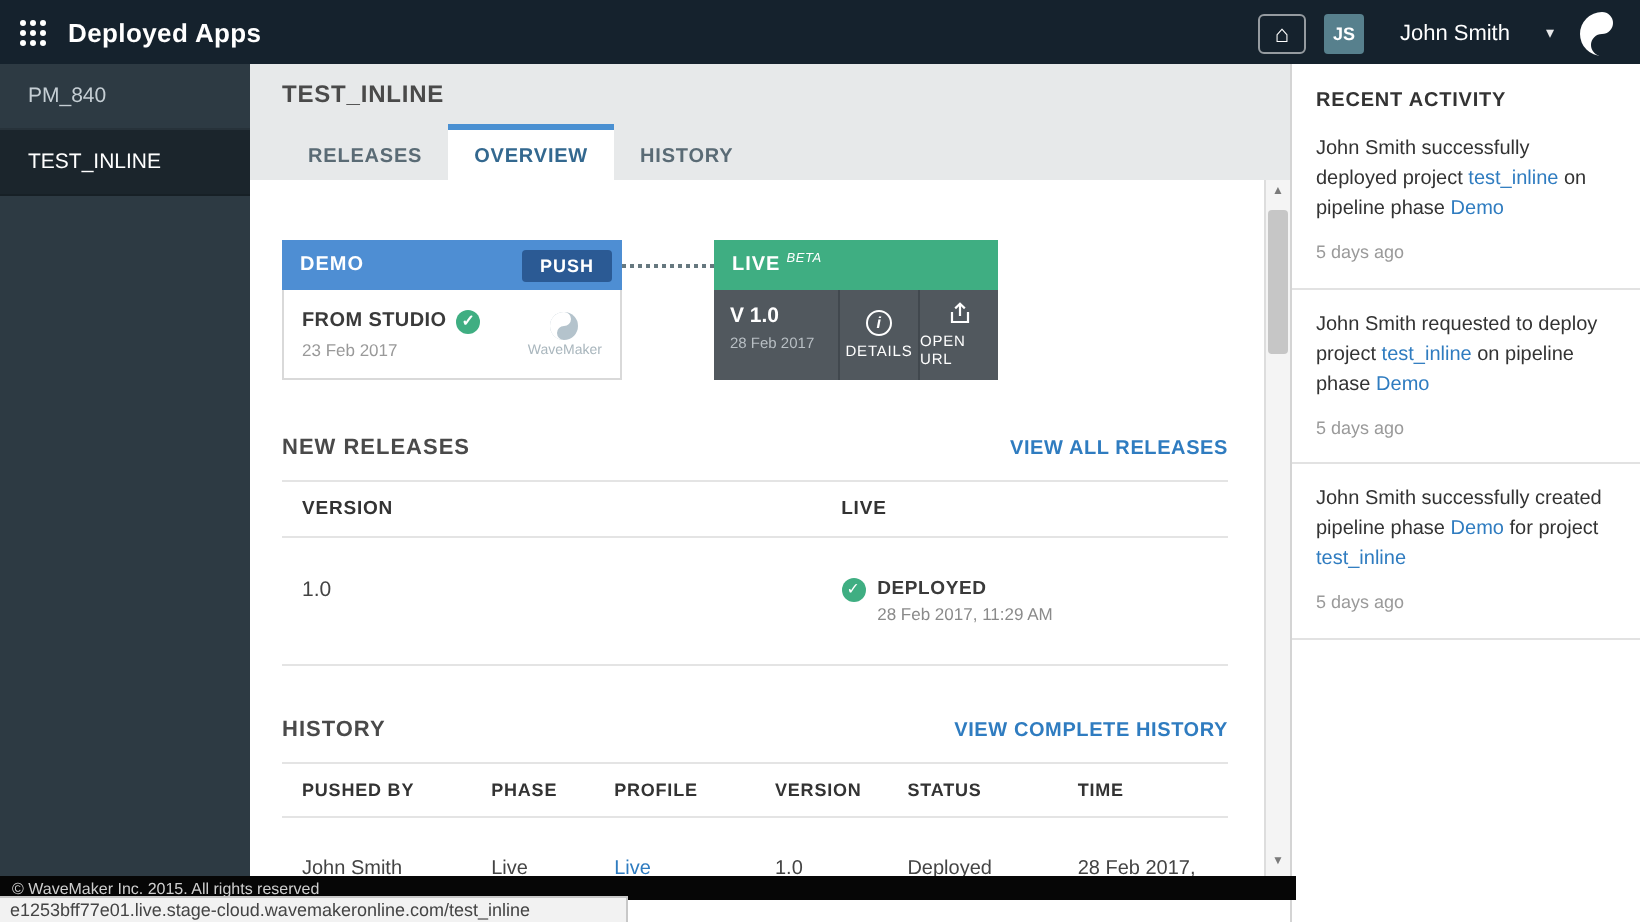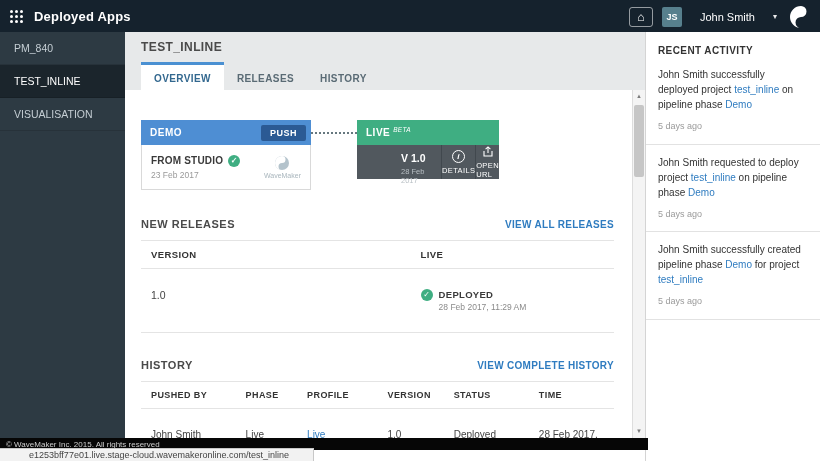--- a/index.html
+++ b/index.html
@@ -46,21 +46,21 @@
   .src-date { font-size:8.5px; color:#999; margin-top:3px; }
   .check-badge { width:12px; height:12px; border-radius:50%; background:#3fae82; color:#fff; font-size:8px; line-height:12px; text-align:center; display:inline-block; }
   .mini-brand { display:flex; flex-direction:column; align-items:center; gap:2px; }
   .mini-brand-label { font-size:7px; color:#a9b6bd; }
 
   .connector { width:46px; border-top:2px dotted #66787f; margin-top:12px; }
 
   .live-card { width:142px; }
   .live-header { height:25px; background:#3fae82; color:#fff; display:flex; align-items:center; padding-left:9px; font-size:10px; font-weight:bold; letter-spacing:.5px; }
   .beta { font-size:6.5px; font-weight:normal; font-style:italic; margin:-6px 0 0 3px; letter-spacing:.3px; }
-  .live-body { height:34px; background:#51585e; display:flex; align-items:stretch; color:#fff;padding-left:36px; }
+  .live-body { height:45px; background:#51585e; display:flex; align-items:stretch; color:#fff; }
   .version-zone { width:62px; padding:7px 8px 0; }
   .version-txt { font-size:10.5px; font-weight:bold; }
   .version-date { font-size:7.5px; color:#b8bfc4; margin-top:3px; }
   .zone-divider { width:1px; background:#41484e; }
   .live-btn { flex:1; display:flex; flex-direction:column; align-items:center; justify-content:center; gap:3px; font-size:7.5px; letter-spacing:.4px; cursor:pointer; }
   .info-circ { width:13px; height:13px; border:1px solid #fff; border-radius:50%; font-size:8px; line-height:11px; text-align:center; font-style:italic; font-weight:bold; }
 
   
   .nr-section { margin-top:28px; }
   table { width:100%; border-collapse:collapse; border-top:1px solid #e4e4e4; }
@@ -84,21 +84,21 @@
   
   .right-panel { position:absolute; left:645px; top:32px; width:175px; height:429px; background:#fff; border-left:1px solid #d4d4d4; overflow:hidden; }
   .ra-heading { padding:13px 12px 9px; font-size:10px; font-weight:bold; color:#333; letter-spacing:.4px; }
   .ra-item { padding:2px 12px 10px; border-bottom:1px solid #e2e2e2; font-size:10px; color:#333; line-height:1.5; }
   .ra-item + .ra-item { padding-top:10px; }
   .ra-item a { color:#2f7cc0; text-decoration:none; cursor:pointer; }
   .ra-time { display:block; margin-top:8px; font-size:9px; color:#9a9a9a; }
 
   
   .footer { position:absolute; left:0; top:438px; width:648px; height:12px; background:#060606; color:#cfcfcf; font-size:8px; display:flex; align-items:center; padding-left:6px; }
-  .statusbar { position:absolute; left:0; top:448px; width:314px; height:13px; background:#f2f2f2; border:1px solid #c8c8c8; border-left:0; border-bottom:0; color:#444; font-size:9px; display:flex; align-items:center; padding-left:5px; white-space:nowrap; overflow:hidden;justify-content:center; }
+  .statusbar { position:absolute; left:0; top:448px; width:314px; height:13px; background:#f2f2f2; border:1px solid #c8c8c8; border-left:0; border-bottom:0; color:#444; font-size:9px; display:flex; align-items:center; padding-left:5px; white-space:nowrap; overflow:hidden; }
 </style>
 </head>
 <body>
 
 <div class="app">
 
   <div class="topbar">
     <div class="dotgrid">
         <i></i>
         <i></i>
@@ -122,28 +122,27 @@
       </div>
       <svg class="brand-logo" viewBox="0 0 20 20">
         <path d="M10 0 A10 10 0 1 0 10 20 A5 5 0 0 1 10 10 A5 5 0 0 0 10 0 Z" fill="#ffffff"></path>
       </svg>
     </div>
   </div>
 
   <div class="sidebar">
     <div class="side-item">PM_840</div>
     <div class="side-item active">TEST_INLINE</div>
-    <div class="side-item">VISUALISATION</div>
   </div>
 
   <div class="main">
     <div class="main-titlebar">TEST_INLINE</div>
     <div class="tabs-row">
+      <div class="tab">RELEASES</div>
       <div class="tab active">OVERVIEW</div>
-      <div class="tab">RELEASES</div>
       <div class="tab">HISTORY</div>
     </div>
 
     <div class="content">
 
       <div class="pipeline-row">
         <div class="demo-card">
           <div class="demo-header">
             <span>DEMO</span>
             <button class="push-btn">PUSH</button>

